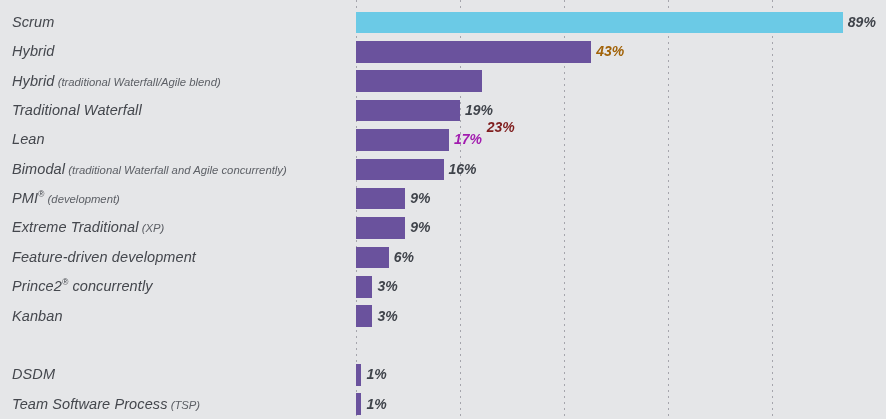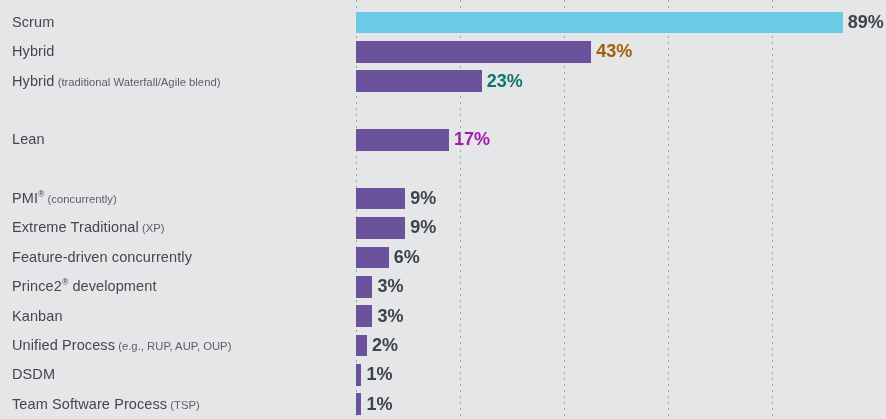--- a/index.html
+++ b/index.html
@@ -96,30 +96,30 @@
     position: absolute;
     top: 3.8px;
     height: 21.6px;
     left: 0;
   }
   .bar-value {
     position: absolute;
     top: 0;
     height: 29.35px;
     line-height: 29.4px;
-    font-size: 18px;
+    font-size: 14px;
     font-weight: bold;
     color: #3f434a;
     white-space: nowrap;
   }
 </style>
 </head>
 <body style="background: rgb(229, 230, 232);">
 
-<div id="chart-root" style="background: rgb(229, 230, 232);">
+<div id="chart-root" style="background: rgb(229, 230, 232); font-style: italic;">
 
   <div class="grid-layer">
       <div class="gridline" style="left: 356px;"></div>
       <div class="gridline" style="left: 459.93px;"></div>
       <div class="gridline" style="left: 563.86px;"></div>
       <div class="gridline" style="left: 667.79px;"></div>
       <div class="gridline" style="left: 771.72px;"></div>
     </div>
 
   <div class="rows">
@@ -134,72 +134,79 @@
         <div class="row-label"><span class="label-main">Hybrid</span></div>
         <div class="bar-wrap" style="left: 356px;">
           <div class="bar" style="width: 235.21px; background: rgb(106, 82, 157);"></div>
           <div class="bar-value" style="left: 240.21px; color: #a16207;">43%</div>
         </div>
       </div>
       <div class="row" style="top: 66.7px;">
         <div class="row-label"><span class="label-main">Hybrid</span><span class="label-sub"> (traditional Waterfall/Agile blend)</span></div>
         <div class="bar-wrap" style="left: 356px;">
           <div class="bar" style="width: 125.81px; background: rgb(106, 82, 157);"></div>
-          <div class="bar-value" style="left: 130.81px; color: #0f766e;">23%</div>
+          <div class="bar-value" style="left: 130.81px; color: #7f1d1d; margin-top: 46px;">23%</div>
+        </div>
+      </div>
+      <div class="row" style="top: 96.05px;">
+        <div class="row-label"><span class="label-main">Traditional Waterfall</span></div>
+        <div class="bar-wrap" style="left: 356px;">
+          <div class="bar" style="width: 103.93px; background: rgb(106, 82, 157);"></div>
+          <div class="bar-value" style="left: 108.93px; color: rgb(63, 67, 74);">19%</div>
         </div>
       </div>
       <div class="row" style="top: 125.4px;">
         <div class="row-label"><span class="label-main">Lean</span></div>
         <div class="bar-wrap" style="left: 356px;">
           <div class="bar" style="width: 92.99px; background: rgb(106, 82, 157);"></div>
           <div class="bar-value" style="left: 97.99px; color: #a21caf;">17%</div>
         </div>
       </div>
+      <div class="row" style="top: 154.75px;">
+        <div class="row-label"><span class="label-main">Bimodal</span><span class="label-sub"> (traditional Waterfall and Agile concurrently)</span></div>
+        <div class="bar-wrap" style="left: 356px;">
+          <div class="bar" style="width: 87.52px; background: rgb(106, 82, 157);"></div>
+          <div class="bar-value" style="left: 92.52px; color: rgb(63, 67, 74);">16%</div>
+        </div>
+      </div>
       <div class="row" style="top: 184.1px;">
-        <div class="row-label"><span class="label-main">PMI</span><sup>®</sup><span class="label-sub"> (concurrently)</span></div>
+        <div class="row-label"><span class="label-main">PMI</span><sup>®</sup><span class="label-sub"> (development)</span></div>
         <div class="bar-wrap" style="left: 356px;">
           <div class="bar" style="width: 49.23px; background: rgb(106, 82, 157);"></div>
           <div class="bar-value" style="left: 54.23px; color: rgb(63, 67, 74);">9%</div>
         </div>
       </div>
       <div class="row" style="top: 213.45px;">
         <div class="row-label"><span class="label-main">Extreme Traditional</span><span class="label-sub"> (XP)</span></div>
         <div class="bar-wrap" style="left: 356px;">
           <div class="bar" style="width: 49.23px; background: rgb(106, 82, 157);"></div>
           <div class="bar-value" style="left: 54.23px; color: rgb(63, 67, 74);">9%</div>
         </div>
       </div>
       <div class="row" style="top: 242.8px;">
-        <div class="row-label"><span class="label-main">Feature-driven concurrently</span></div>
+        <div class="row-label"><span class="label-main">Feature-driven development</span></div>
         <div class="bar-wrap" style="left: 356px;">
           <div class="bar" style="width: 32.82px; background: rgb(106, 82, 157);"></div>
           <div class="bar-value" style="left: 37.82px; color: rgb(63, 67, 74);">6%</div>
         </div>
       </div>
       <div class="row" style="top: 272.15px;">
-        <div class="row-label"><span class="label-main">Prince2</span><sup>®</sup><span class="label-main"> development</span></div>
+        <div class="row-label"><span class="label-main">Prince2</span><sup>®</sup><span class="label-main"> concurrently</span></div>
         <div class="bar-wrap" style="left: 356px;">
           <div class="bar" style="width: 16.41px; background: rgb(106, 82, 157);"></div>
           <div class="bar-value" style="left: 21.41px; color: rgb(63, 67, 74);">3%</div>
         </div>
       </div>
       <div class="row" style="top: 301.5px;">
         <div class="row-label"><span class="label-main">Kanban</span></div>
         <div class="bar-wrap" style="left: 356px;">
           <div class="bar" style="width: 16.41px; background: rgb(106, 82, 157);"></div>
           <div class="bar-value" style="left: 21.41px; color: rgb(63, 67, 74);">3%</div>
         </div>
       </div>
-      <div class="row" style="top: 330.85px;">
-        <div class="row-label"><span class="label-main">Unified Process</span><span class="label-sub"> (e.g., RUP, AUP, OUP)</span></div>
-        <div class="bar-wrap" style="left: 356px;">
-          <div class="bar" style="width: 10.94px; background: rgb(106, 82, 157);"></div>
-          <div class="bar-value" style="left: 15.94px; color: rgb(63, 67, 74);">2%</div>
-        </div>
-      </div>
       <div class="row" style="top: 360.2px;">
         <div class="row-label"><span class="label-main">DSDM</span></div>
         <div class="bar-wrap" style="left: 356px;">
           <div class="bar" style="width: 5.47px; background: rgb(106, 82, 157);"></div>
           <div class="bar-value" style="left: 10.47px; color: rgb(63, 67, 74);">1%</div>
         </div>
       </div>
       <div class="row" style="top: 389.55px;">
         <div class="row-label"><span class="label-main">Team Software Process</span><span class="label-sub"> (TSP)</span></div>
         <div class="bar-wrap" style="left: 356px;">

